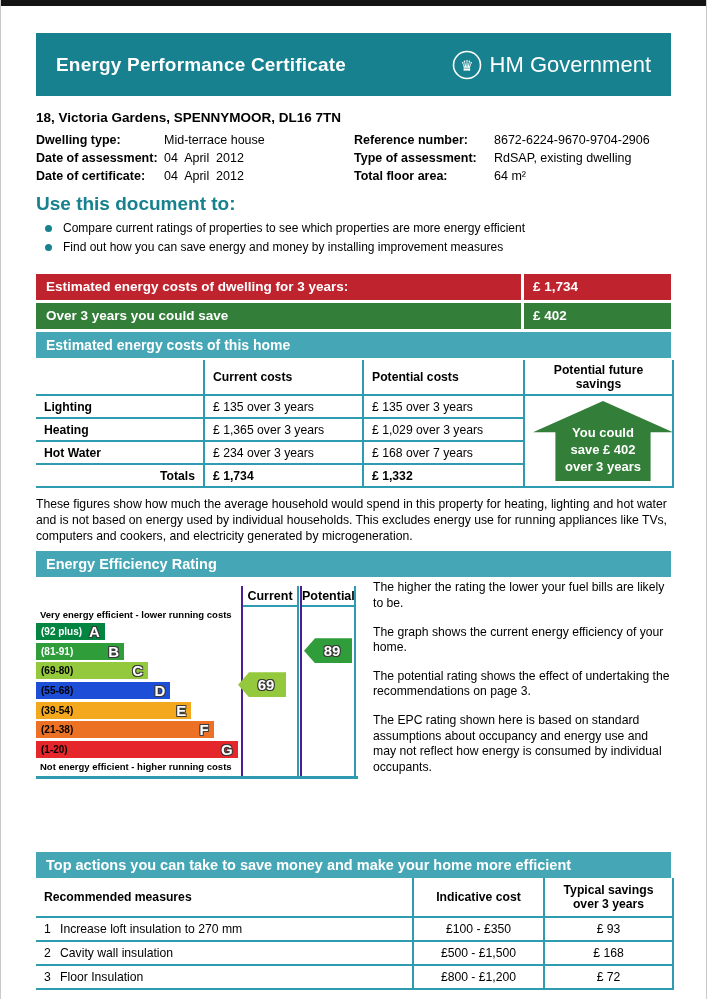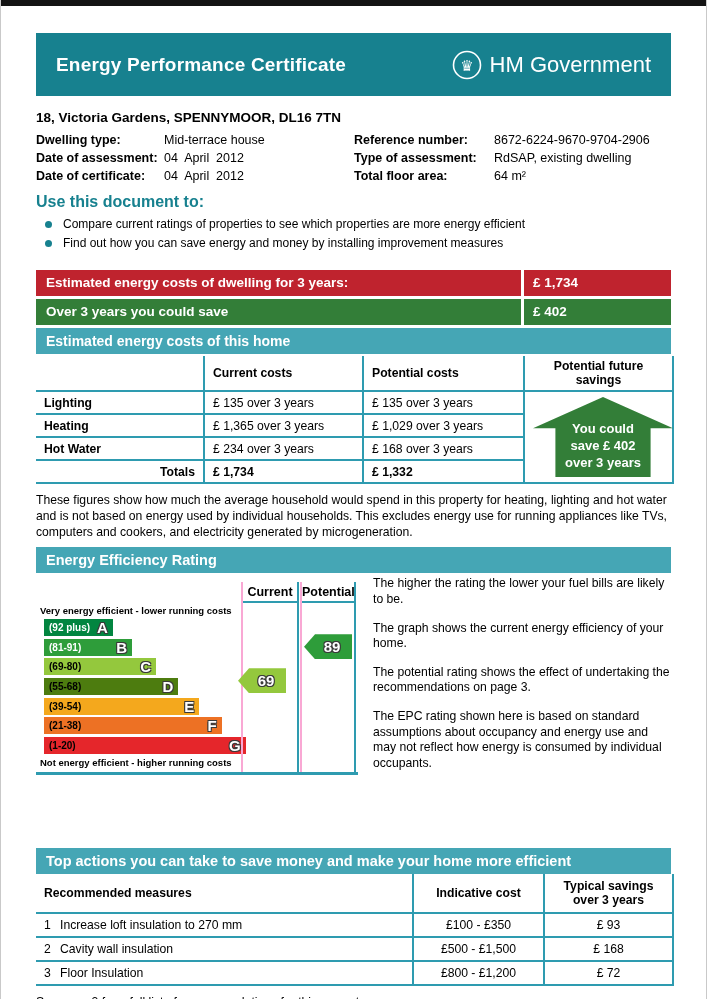--- a/index.html
+++ b/index.html
@@ -17,21 +17,21 @@
   .doc-title { font-size: 19px; font-weight: bold; letter-spacing: 0.2px; }
   .gov { display: flex; align-items: center; gap: 7px; font-size: 22px; font-weight: normal; }
 
   
   .address { margin-top: 14px; font-size: 13.5px; font-weight: bold; }
   .details { margin-top: 8px; display: grid; grid-template-columns: 128px 190px 140px 1fr;
              row-gap: 4px; font-size: 12.5px; }
   .dl { font-weight: bold; }
   .dv { white-space: pre; }
 
-  .use-heading { margin-top: 10px; color: #17818f; font-size: 16px; font-weight: bold; }
+  .use-heading { margin-top: 10px; color: #17818f; font-size: 19px; font-weight: bold; }
   .bullets { margin-top: 6px; list-style: none; font-size: 12px; }
   .bullets li { position: relative; padding-left: 27px; margin-top: 5px; }
   .bullets li::before { content: ""; position: absolute; left: 9px; top: 3.5px;
                         width: 7px; height: 7px; border-radius: 50%; background: #17818f; }
 
   
   .banner-row { position: relative; height: 26px; color: #fff; font-weight: bold;
                 font-size: 13.5px; line-height: 26px; margin-top: 3px; }
   .banner-row.first { margin-top: 20px; }
   .banner-row .b-label { padding-left: 10px; }
@@ -64,27 +64,27 @@
                  padding-bottom: 5px; line-height: 1.3; }
 
   .note { margin-top: 8px; font-size: 12.2px; line-height: 1.32; }
 
   
   .eer-wrap { position: relative; margin-top: 9px; height: 232px; }
   .eer-chart { position: absolute; left: 0; top: 0; width: 320px; height: 196px; }
   .eer-top-label, .eer-bottom-label { position: absolute; left: 4px; font-size: 9.5px; font-weight: bold; }
   .eer-top-label { top: 23px; }
   .eer-bottom-label { top: 175px; }
-  .bands { position: absolute; top: 37px; left: 8px; width: 100%; text-align: right; }
+  .bands { position: absolute; top: 37px; left: 0; width: 100%; text-align: right; }
   .band-row { height: 17px; margin-bottom: 2.6px; }
   .band-bar { height: 100%; display: flex; align-items: center; justify-content: space-between;
               padding: 0 5px; font-size: 10px; font-weight: bold; }
   .band-letter { color: #fff; font-size: 15px; font-weight: bold; line-height: 1;
                  text-shadow: -1px -1px 0 #3a3a3a, 1px -1px 0 #3a3a3a, -1px 1px 0 #3a3a3a, 1px 1px 0 #3a3a3a; }
-  .chart-col { position: absolute; top: 0; height: 190px; border-left: 2px solid #f9a8d4;
+  .chart-col { position: absolute; top: 0; height: 190px; border-left: 2px solid #4c1d95;
                border-right: 2px solid #2e9bb0; }
   .col-current { left: 205px; width: 58px; }
   .col-potential { left: 264px; width: 56px; }
   .chart-col .col-head { display: block; text-align: center; font-size: 12.5px; font-weight: bold;
                          padding-top: 3px; height: 21px; border-bottom: 2px solid #2e9bb0; }
   .chart-bottom-line { position: absolute; top: 190px; left: 0; width: 322px; height: 3px; background: #2e9bb0; }
   .rating-arrow { position: absolute; width: 48px; height: 25px;
                   clip-path: polygon(0 50%, 23% 0, 100% 0, 100% 100%, 23% 100%);
                   color: #fff; font-size: 15px; font-weight: bold;
                   display: flex; align-items: center; justify-content: center; padding-left: 8px;
@@ -189,21 +189,21 @@
         </td>
       </tr>
       <tr>
         <td class="c1" style="font-weight:bold">Heating</td>
         <td class="c2 vl">£ 1,365 over 3 years</td>
         <td class="c3 vl">£ 1,029 over 3 years</td>
       </tr>
       <tr>
         <td class="c1" style="font-weight:bold">Hot Water</td>
         <td class="c2 vl">£ 234 over 3 years</td>
-        <td class="c3 vl">£ 168 over 3 years</td>
+        <td class="c3 vl">£ 168 over 7 years</td>
       </tr>
       <tr class="totals">
         <td class="c1">Totals</td>
         <td class="c2 vl">£ 1,734</td>
         <td class="c3 vl">£ 1,332</td>
       </tr>
     </tbody>
       </table>
 
     <p class="note">These figures show how much the average household would spend in this property for heating, lighting and hot water and is not based on energy used by individual households. This excludes energy use for running appliances like TVs, computers and cookers, and electricity generated by microgeneration.</p>
@@ -226,21 +226,21 @@
                 <span class="band-letter">B</span>
               </div>
             </div>
           <div class="band-row">
               <div class="band-bar" style="width: 35%; background: rgb(148, 200, 61);">
                 <span style="color: rgb(0, 0, 0);">(69-80)</span>
                 <span class="band-letter">C</span>
               </div>
             </div>
           <div class="band-row">
-              <div class="band-bar" style="width: 42%; background: #4d7c0f;">
+              <div class="band-bar" style="width: 42%; background: #1d4ed8;">
                 <span style="color: rgb(0, 0, 0);">(55-68)</span>
                 <span class="band-letter">D</span>
               </div>
             </div>
           <div class="band-row">
               <div class="band-bar" style="width: 48.5%; background: rgb(244, 168, 29);">
                 <span style="color: rgb(0, 0, 0);">(39-54)</span>
                 <span class="band-letter">E</span>
               </div>
             </div>

